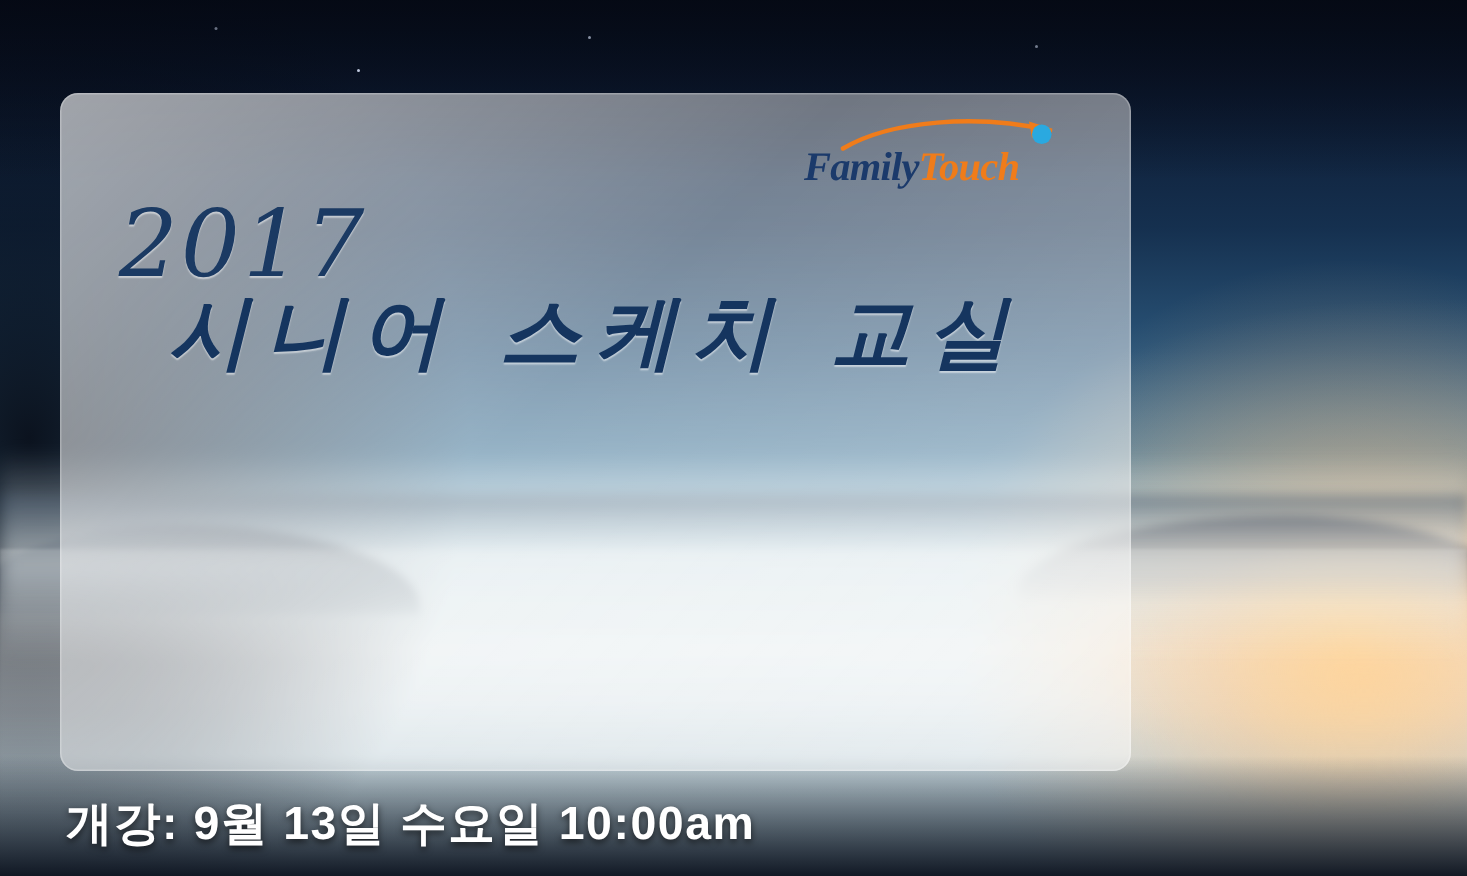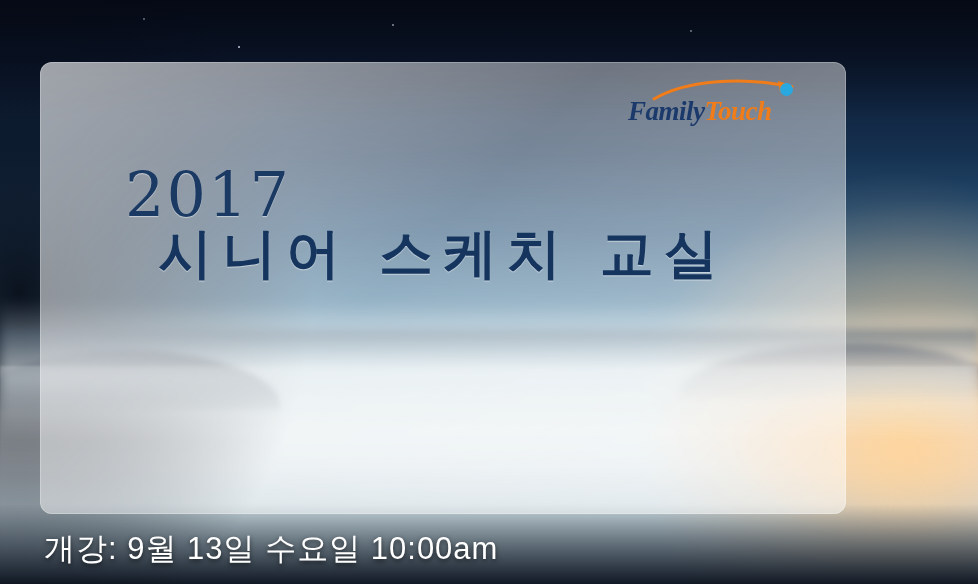--- a/index.html
+++ b/index.html
@@ -78,21 +78,21 @@
   .bg-darkbottom {
     position:absolute; left:0; right:0; bottom:0; height:80px;
     background:linear-gradient(to top, rgba(6,12,24,0.92), rgba(6,12,24,0.0));
   }
   .star { position:absolute; background:#dfe9ff; border-radius:50%; opacity:.85; }
 
   
   .card {
     position:absolute;
     left:40px; top:62px;
-    width:806px; height:452px;
+    width:714px; height:452px;
     background:linear-gradient(135deg, rgba(255,255,255,0.62), rgba(255,255,255,0.42) 45%, rgba(255,255,255,0.52));
     border-radius:12px;
     backdrop-filter:blur(2px);
     box-shadow:0 0 0 1px rgba(255,255,255,0.25) inset;
   }
 
   
   .logo {
     position:absolute; right:18px; top:16px;
     width:200px; height:56px;
@@ -115,22 +115,22 @@
     background:#2aa9e0;
   }
 
   
   .headline {
     position:absolute;
     left:0; right:0; top:70px;
     color:#16355f;
     text-align:center;
     font-family:"DejaVu Serif", serif;
+    font-style:italic;
     text-shadow:0 1px 1px rgba(255,255,255,0.5);
-    margin-top:32px;
   }
   .ln-year {
     font-size:62px;
     font-weight:normal;
     letter-spacing:2px;
     margin-left:-470px;
     line-height:1.0;
     color:#1b3a63;
   }
   .ln-1 {
@@ -150,21 +150,21 @@
     margin-left:40px;
     color:#15355f;
   }
 
   
   .footer {
     position:absolute;
     left:44px; bottom:14px;
     color:#ffffff;
     font-size:31px;
-    font-weight:normal;
+    font-weight:bold;
     letter-spacing:1px;
     text-shadow:0 2px 5px rgba(0,0,0,0.65);
     white-space:nowrap;
   }
 </style>
 </head>
 <body>
 
 <div id="poster">
 

